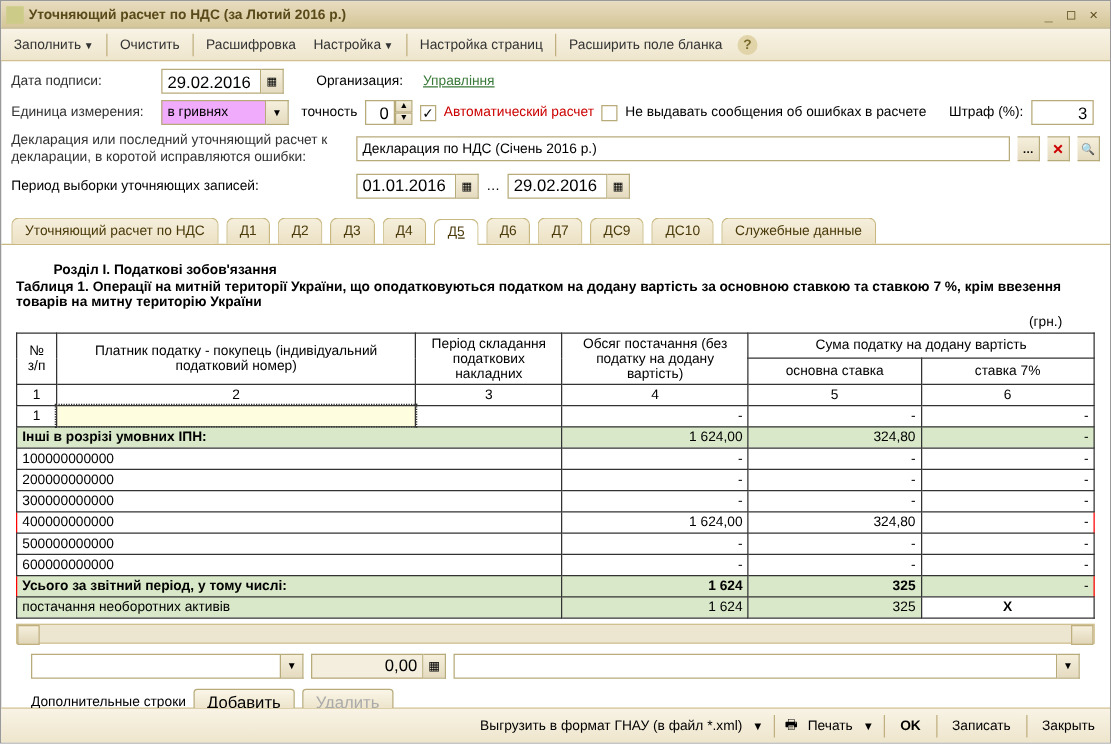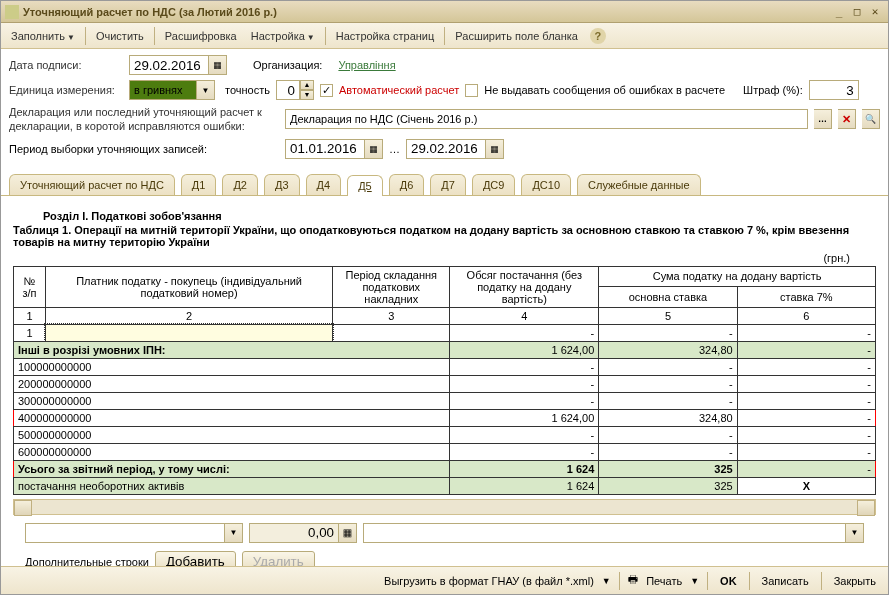--- a/index.html
+++ b/index.html
@@ -14,21 +14,21 @@
 .tool-sep { width: 1px; height: 18px; background: #c0b080; margin: 0 2px; }
 .dd-arrow { font-size: 8px; margin-left: 2px; }
 .help-icon { width: 16px; height: 16px; border-radius: 8px; background: #e0d4a8; color: #7a6a2a; display: inline-flex; align-items: center; justify-content: center; font-weight: bold; margin-left: 4px; }
 .form-area { padding: 6px 8px; }
 .form-row { display: flex; align-items: center; margin-bottom: 5px; gap: 6px; }
 .form-label { min-width: 114px; color: #333; }
 .date-input { width: 80px; height: 20px; border: 1px solid #b8ab7a; padding: 0 4px; }
 .date-field { display: flex; align-items: center; }
 .date-btn { width: 18px; height: 20px; border: 1px solid #b8ab7a; border-left: none; background: linear-gradient(to bottom, #f5efdc, #e5dbc0); display: flex; align-items: center; justify-content: center; cursor: pointer; font-size: 9px; }
 .link-text { color: #3a7a3a; text-decoration: underline; cursor: pointer; }
-.select-box { width: 68px; height: 20px; border: 1px solid #b8ab7a; padding: 0 4px; display: flex; align-items: center; background: #4d7c0f; }
+.select-box { width: 84px; height: 20px; border: 1px solid #b8ab7a; padding: 0 4px; display: flex; align-items: center; background: #f0abfc; }
 .select-btn { width: 18px; height: 20px; border: 1px solid #b8ab7a; border-left: none; background: linear-gradient(to bottom, #f5efdc, #e5dbc0); display: flex; align-items: center; justify-content: center; cursor: pointer; font-size: 8px; }
 .num-small { width: 24px; height: 20px; border: 1px solid #b8ab7a; text-align: right; padding: 0 4px; }
 .spin { display: flex; flex-direction: column; }
 .spin div { width: 14px; height: 10px; border: 1px solid #b8ab7a; background: linear-gradient(to bottom,#f5efdc,#e5dbc0); font-size: 7px; text-align: center; line-height: 8px; cursor: pointer; }
 .checkbox { width: 13px; height: 13px; border: 1px solid #b8ab7a; display: inline-flex; align-items: center; justify-content: center; cursor: pointer; background: #fff; }
 .red-text { color: #c00; }
 .penalty-input { width: 50px; height: 20px; border: 1px solid #b8ab7a; text-align: right; padding: 0 4px; }
 .desc-text { color: #333; line-height: 1.3; max-width: 270px; }
 .decl-select { flex: 1; height: 20px; border: 1px solid #b8ab7a; padding: 0 4px; display: flex; align-items: center; background: #fff; }
 .btn-dots { width: 18px; height: 20px; border: 1px solid #b8ab7a; border-left: none; background: linear-gradient(to bottom,#f5efdc,#e5dbc0); display: flex; align-items: center; justify-content: center; cursor: pointer; font-size: 9px; font-weight: bold; }

